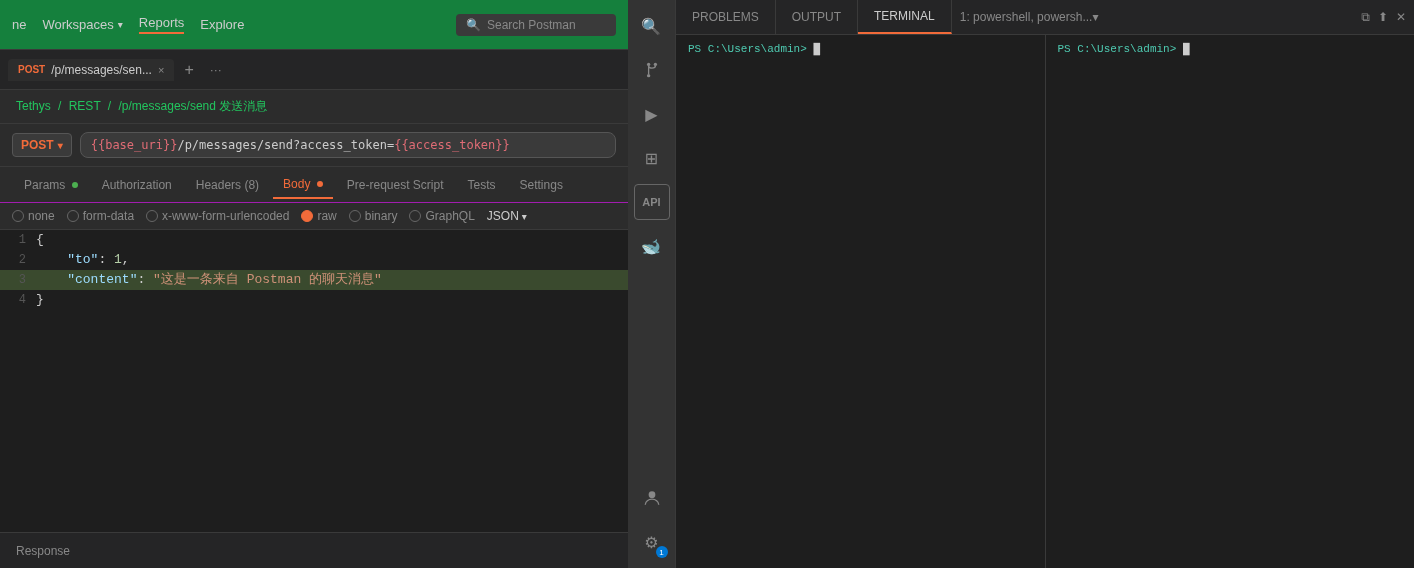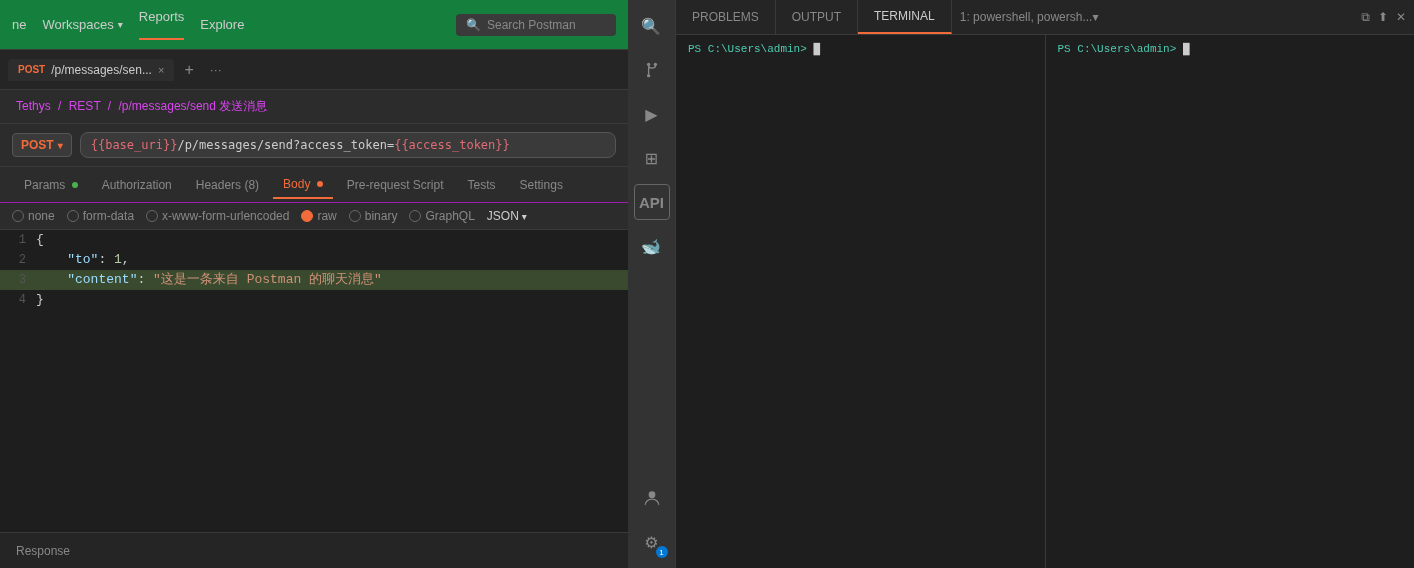--- a/index.html
+++ b/index.html
@@ -45,21 +45,21 @@
       gap: 4px;
       color: #cccccc;
       font-size: 13px;
       cursor: pointer;
     }
     .nav-reports {
       color: #cccccc;
       font-size: 13px;
       cursor: pointer;
       border-bottom: 2px solid #f26b3a;
-      padding-bottom: 14px;
+      padding-bottom: 2px;
     }
     .nav-explore {
       color: #cccccc;
       font-size: 13px;
       cursor: pointer;
     }
     .search-bar {
       display: flex;
       align-items: center;
       background: #3a3a3a;
@@ -123,21 +123,21 @@
     }
 
     
     .breadcrumb {
       padding: 8px 16px;
       font-size: 12px;
       color: #888;
       background: #2c2c2c;
       border-bottom: 1px solid #3a3a3a;
     }
-    .breadcrumb span { color: #d946ef; }
+    .breadcrumb span { color: #22c55e; }
     .breadcrumb .separator { margin: 0 4px; }
 
     
     .url-bar {
       display: flex;
       align-items: center;
       padding: 8px 12px;
       gap: 8px;
       background: #2c2c2c;
       border-bottom: 1px solid #3a3a3a;
@@ -507,21 +507,21 @@
   <div class="sidebar-icon">
     <svg width="18" height="18" viewBox="0 0 16 16" fill="#888">
         <circle cx="5" cy="3" r="1.5"></circle>
         <circle cx="5" cy="13" r="1.5"></circle>
         <circle cx="11" cy="3" r="1.5"></circle>
         <path d="M5 4.5v7M5 4.5C5 7 11 7 11 4.5" stroke="#888" fill="none" stroke-width="1.2"></path>
       </svg>
   </div>
   <div class="sidebar-icon">▶</div>
   <div class="sidebar-icon">⊞</div>
-  <div class="sidebar-icon" style="font-size:15px; font-weight:bold; border:1px solid #666; padding:2px;">API</div>
+  <div class="sidebar-icon" style="font-size:11px; font-weight:bold; border:1px solid #666; padding:2px;">API</div>
   <div class="sidebar-icon">🐋</div>
   <div class="sidebar-icon" style="margin-top:auto;">
     <svg width="18" height="18" viewBox="0 0 16 16" fill="#888">
         <circle cx="8" cy="5" r="3"></circle>
         <path d="M2 14c0-3 3-5 6-5s6 2 6 5" stroke="#888" fill="none" stroke-width="1.2"></path>
       </svg>
   </div>
   <div class="sidebar-icon" style="position:relative;">
     ⚙
     <span class="badge">1</span>

